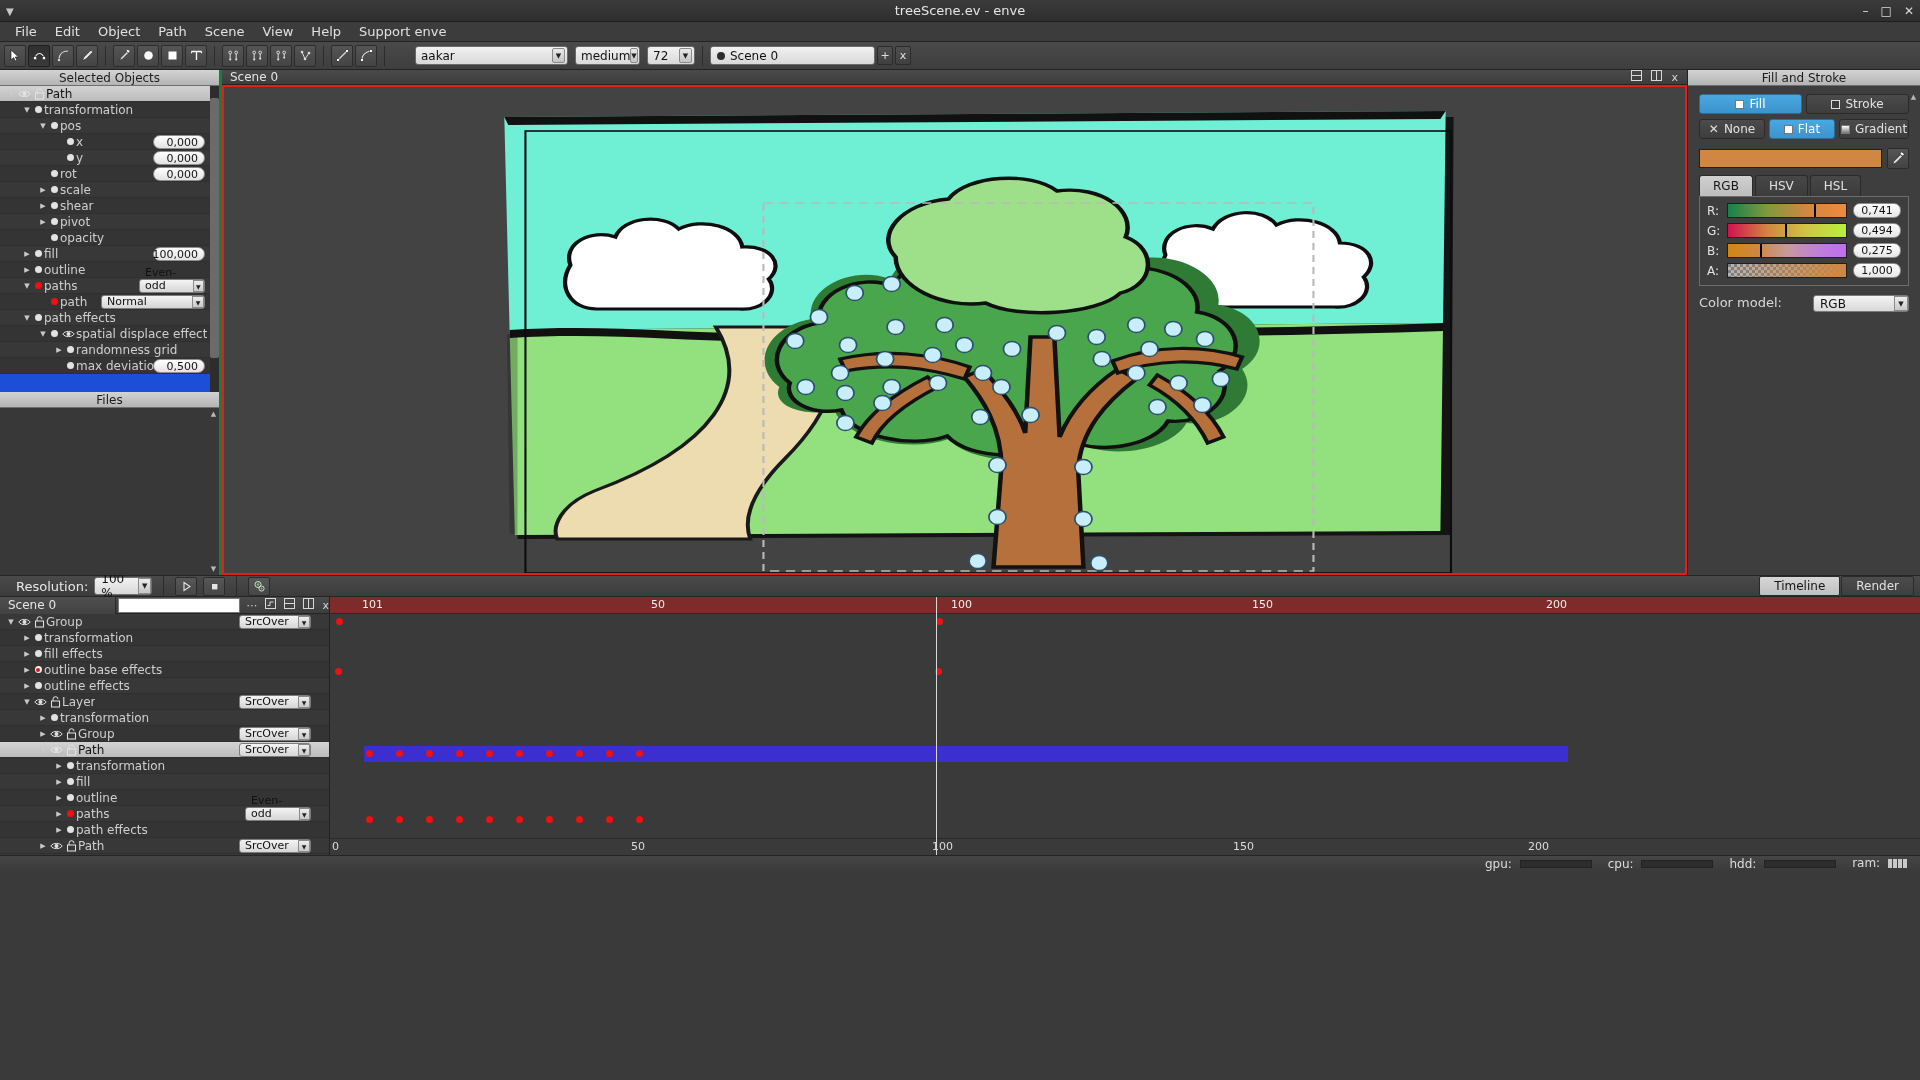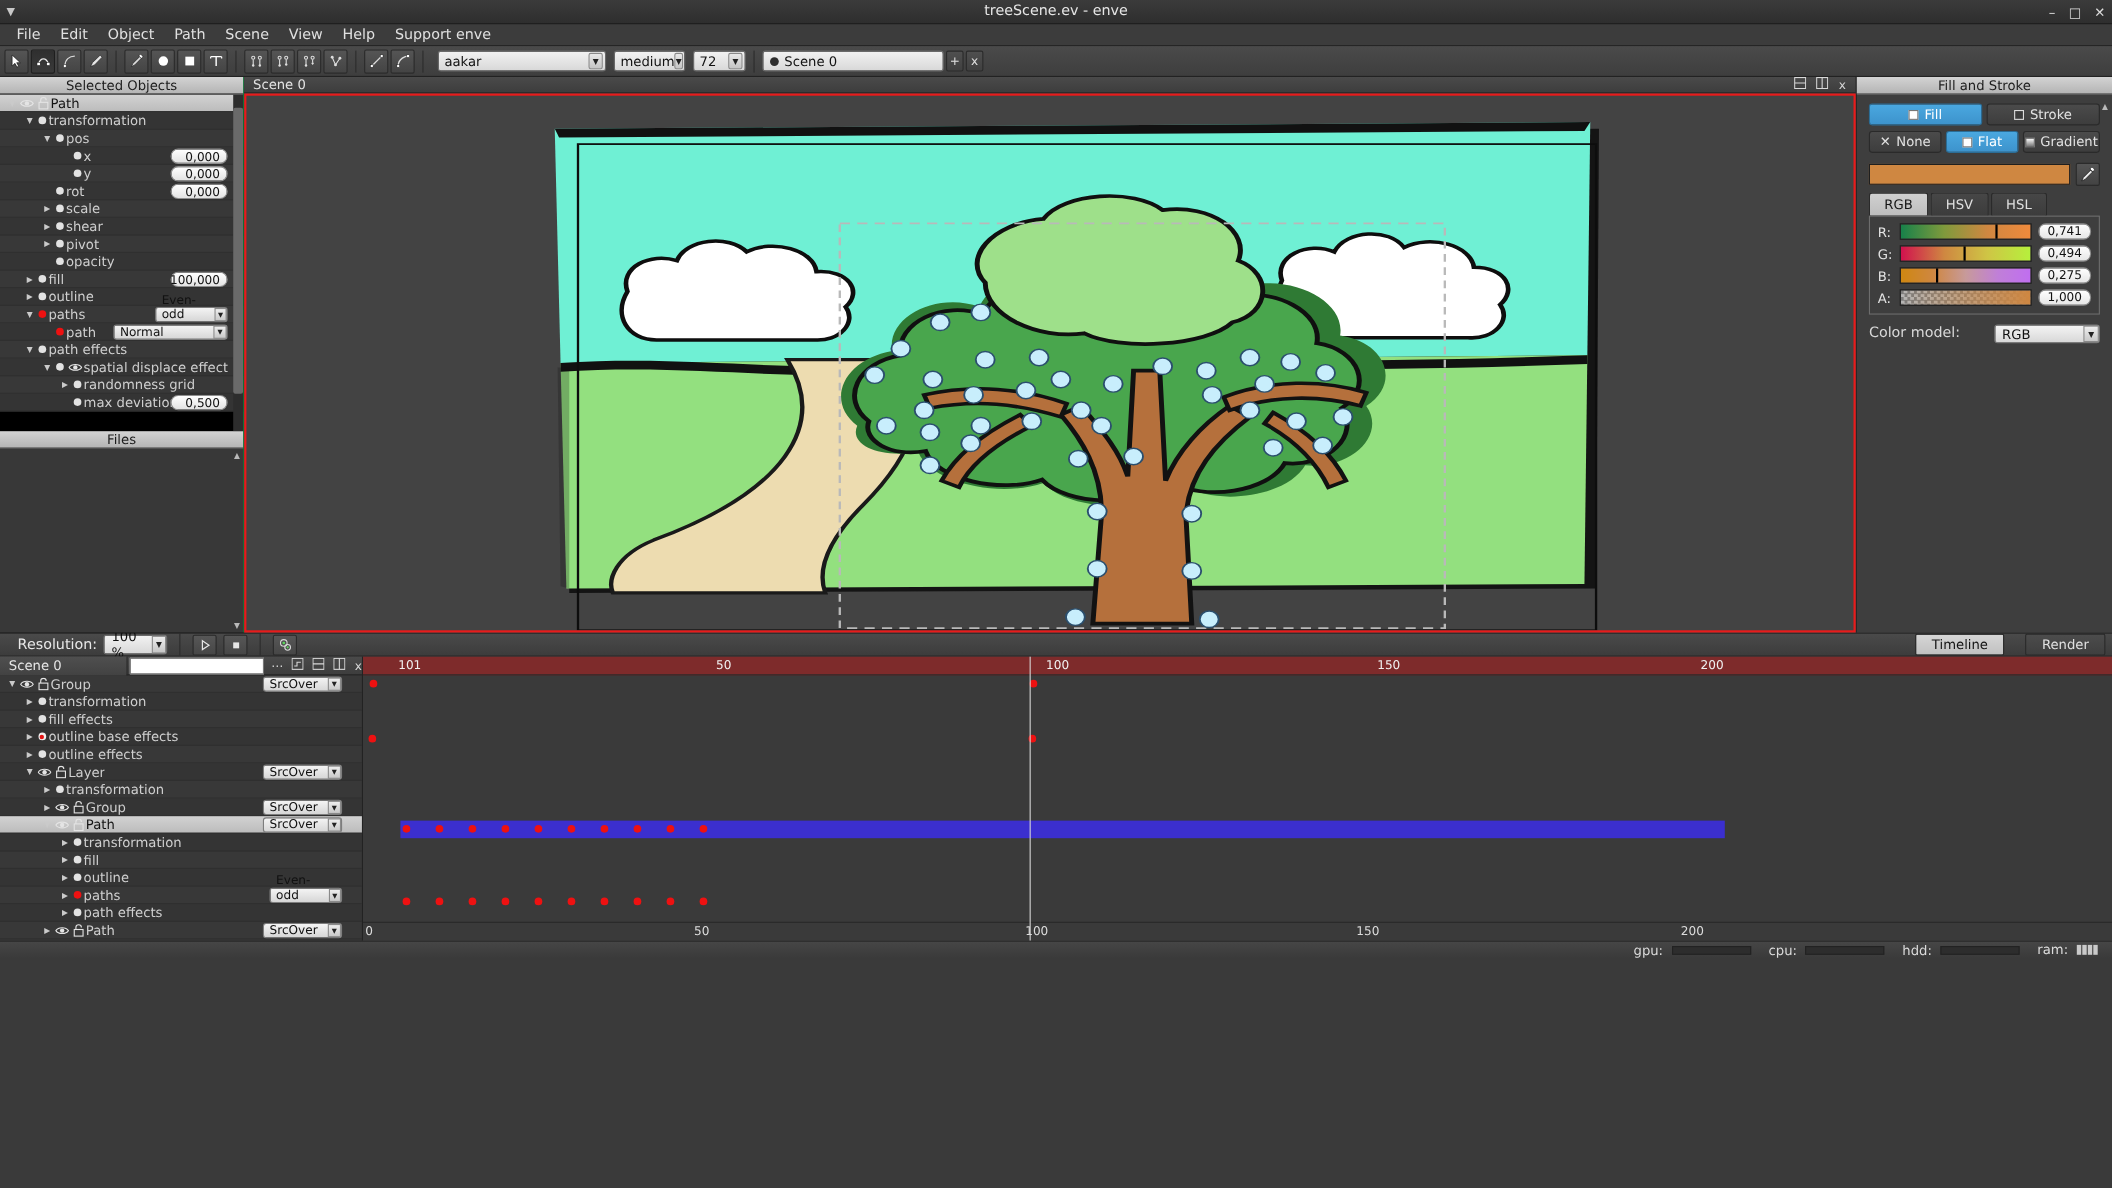--- a/index.html
+++ b/index.html
@@ -43,22 +43,22 @@
     display:flex;align-items:center;padding:0 6px;gap:5px;}
   .scenedot{width:8px;height:8px;background:#2d2d2d;border-radius:50%;}
   .sbtn{width:16px;height:19px;background:linear-gradient(#4f4f4f,#404040);
     border:1px solid #2b2b2b;border-radius:2px;color:#e0e0e0;font-size:11px;
     display:flex;align-items:center;justify-content:center;}
 
   
   .main{display:flex;height:505px;background:#3a3a3a;}
 
   
-  .leftcol{width:222px;display:flex;flex-direction:column;background:#000000;
-    border-right:1px solid #15803d;}
+  .leftcol{width:222px;display:flex;flex-direction:column;background:#1d4ed8;
+    border-right:3px solid #15803d;}
   .panelhdr{height:16px;background:linear-gradient(#d3d3d3,#b4b4b4);
     color:#1c1c1c;font-size:12px;display:flex;align-items:center;
     justify-content:center;border-bottom:1px solid #6e6e6e;}
   .treewrap{position:relative;overflow:hidden;}
   .tree{background:#383838;}
   .row{height:16px;display:flex;align-items:center;position:relative;
     border-bottom:1px solid #2f2f2f;font-size:12px;color:#cfcfcf;}
   .row.alt{background:#343434;}
   .row.sel{background:linear-gradient(#d2d2d2,#bcbcbc);color:#141414;}
   .tri{width:10px;height:16px;display:flex;align-items:center;justify-content:center;
@@ -142,21 +142,21 @@
   .reslabel{font-size:13px;color:#e8e8e8;margin-left:10px;}
   .rescombo{width:58px;height:18px;background:linear-gradient(#f2f2f2,#d8d8d8);
     border:1px solid #6e6e6e;border-radius:3px;color:#111;font-size:12px;
     display:flex;align-items:center;padding-left:6px;}
   .rescombo .arw{margin-left:auto;width:14px;height:16px;
     background:linear-gradient(#ececec,#c6c6c6);border:1px solid #8a8a8a;
     display:flex;align-items:center;justify-content:center;font-size:7px;color:#222;}
   .pbtn{width:22px;height:19px;border:1px solid #2b2b2b;border-radius:2px;
     background:linear-gradient(#575757,#464646);display:flex;align-items:center;
     justify-content:center;}
-  .rtabs{margin-left:auto;display:flex;gap:19px;}
+  .rtabs{margin-left:auto;display:flex;gap:1px;}
   .rtab{padding:2px 14px;font-size:12px;border:1px solid #2a2a2a;border-radius:2px;
     background:linear-gradient(#4c4c4c,#3f3f3f);color:#e0e0e0;}
   .rtab.on{background:linear-gradient(#d6d6d6,#c0c0c0);color:#141414;}
 
   
   .timeline{height:258px;display:flex;background:#353535;}
   .tl-left{width:330px;background:#383838;border-right:1px solid #222;}
   .tl-top{height:17px;display:flex;align-items:center;
     background:linear-gradient(#4a4a4a,#3d3d3d);border-bottom:1px solid #242424;}
   .tl-scenelbl{width:158px;height:17px;display:flex;align-items:center;
@@ -302,21 +302,21 @@
   <div class="tbtn">
     <svg width="13" height="13" viewBox="0 0 13 13">
         <path d="M2 11 C2 4 9 2 11 2" stroke="#ddd" stroke-width="1.2" fill="none"></path>
         <rect x="0.8" y="9.8" width="2.4" height="2.4" fill="#fff" stroke="#111" stroke-width=".4"></rect>
         <rect x="9.8" y="0.8" width="2.4" height="2.4" fill="#fff" stroke="#111" stroke-width=".4"></rect>
       </svg>
   </div>
 
   <div class="tsep"></div>
 
-  <div class="combo" style="width:153px;margin-left:6px;">
+  <div class="combo" style="width:153px;margin-left:23px;">
     <span>aakar</span>
     <span class="arrow">▼</span>
   </div>
   <div class="combo" style="width:65px;margin-left:5px;">
     <span>medium</span>
     <span class="arrow">▼</span>
   </div>
   <div class="combo" style="width:48px;margin-left:5px;">
     <span>72</span>
     <span class="arrow">▼</span>

